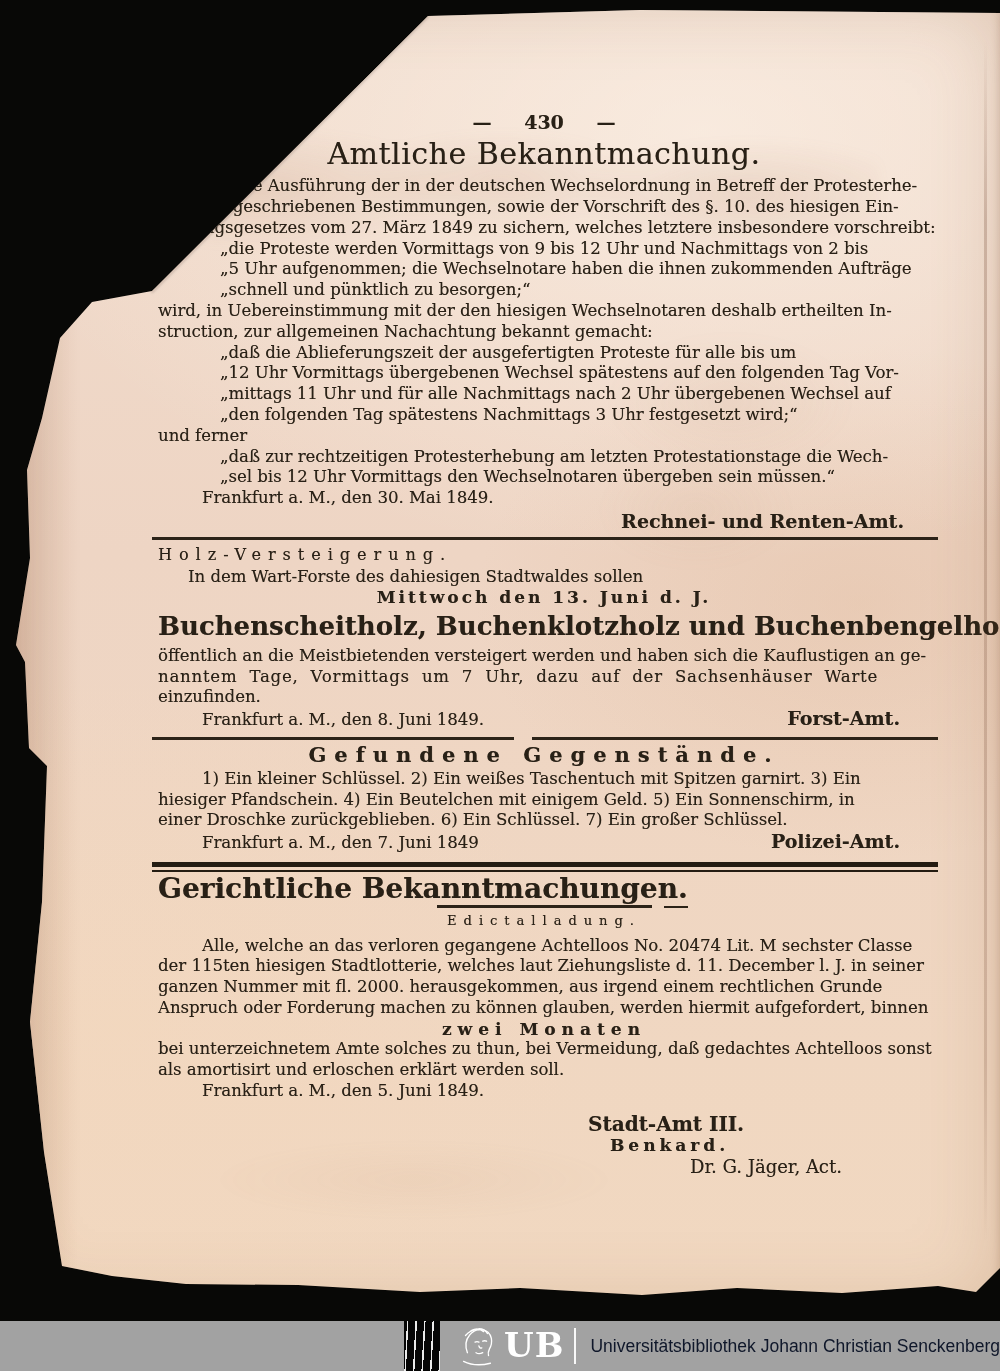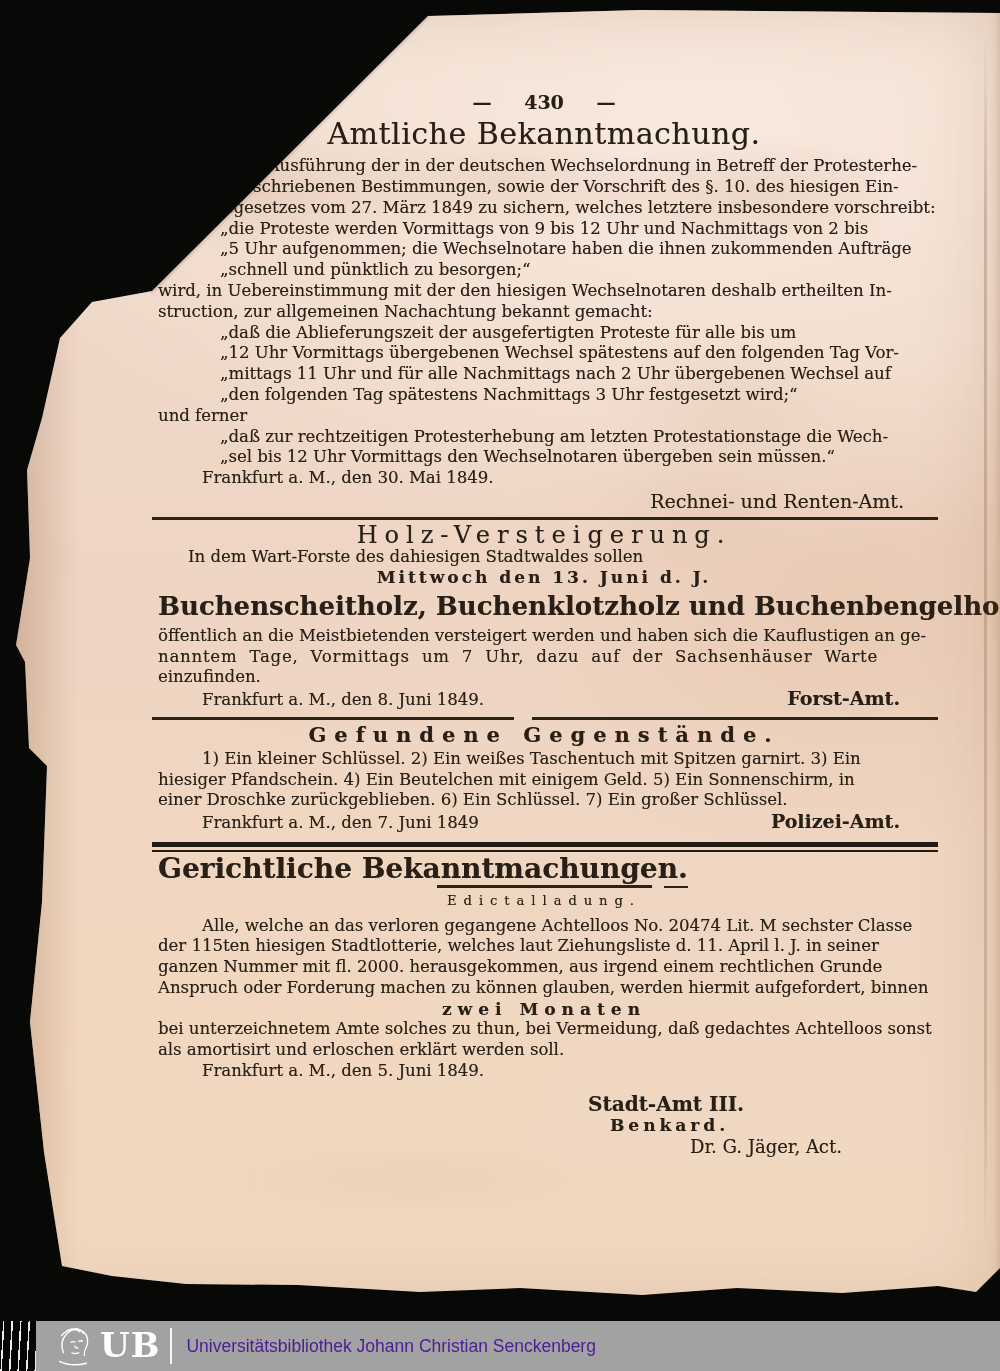--- a/index.html
+++ b/index.html
@@ -30,33 +30,33 @@
   .g3{left:190px;top:1135px;width:560px;height:90px;opacity:.3;background:
       radial-gradient(50% 60% at 40% 50%, rgba(170,118,88,.2), transparent 75%);}
   .edgeL{position:absolute;left:0;top:280px;bottom:40px;width:78px;pointer-events:none;
       background:linear-gradient(90deg, rgba(150,98,66,.30), rgba(150,98,66,0));}
   .crease{position:absolute;right:13px;top:40px;bottom:70px;width:3px;pointer-events:none;
       background:linear-gradient(180deg, transparent, rgba(120,80,60,.28) 15%, rgba(120,80,60,.22) 85%, transparent);}
   .fold{position:absolute;left:151px;top:292px;width:392px;height:3px;transform-origin:0 0;
       transform:rotate(-45deg);filter:blur(1px);pointer-events:none;
       background:linear-gradient(180deg, rgba(110,75,55,.45), rgba(255,255,255,.3));}
   
-  .content{position:absolute;left:158px;top:92px;width:772px;color:#282016;
+  .content{position:absolute;left:158px;top:112px;width:772px;color:#282016;
       font-size:16.5px;line-height:20.8px;
       text-shadow:.2px .3px .3px rgba(42,30,16,.45);}
   .l{white-space:nowrap;}
   .ind{padding-left:44px;}
   .ind-s{padding-left:30px;}
   .q{padding-left:62px;}
   .date{padding-left:44px;}
   .pagenum{text-align:center;font-weight:700;font-size:19px;word-spacing:26px;margin:0 0 4px;}
   .h-amtliche{font-size:30px;line-height:1.15;font-weight:400;text-align:center;margin:0 0 5px;letter-spacing:.5px;}
-  .sig-line{text-align:right;padding-right:26px;font-weight:400;font-size:19px;margin:2px 0;}
+  .sig-line{text-align:right;padding-right:26px;font-weight:700;font-size:19px;margin:2px 0;}
   .rule-full{border-top:3px solid #2c2318;margin:5px -8px 5px -6px;}
-  .h-sperr{text-align:center;letter-spacing:7px;font-size:24px;margin:3px 0 1px;}
+  .h-sperr{letter-spacing:7px;font-size:16px;margin:3px 0 1px;}
   .h-mittwoch{text-align:center;letter-spacing:3px;font-weight:700;font-size:17px;}
   .h-buchen{font-weight:700;font-size:26px;line-height:1.25;text-align:center;margin:2px 0 3px;white-space:nowrap;}
   .spread{word-spacing:6px;letter-spacing:.8px;}
   .row{display:flex;justify-content:space-between;align-items:baseline;text-align:center;}
   .row .sig{font-weight:700;font-size:19px;padding-right:30px;}
   .rule-split{display:flex;gap:18px;margin:6px -8px 4px -6px;}
   .rule-split i{border-top:3px solid #2c2318;display:block;}
   .rule-split i:first-child{flex:0 0 46%;}
   .rule-split i:last-child{flex:1;}
   .h-gefundene{text-align:center;letter-spacing:8px;font-size:21px;font-weight:700;margin:5px 0 3px;}
@@ -64,28 +64,28 @@
   .h-gerichtliche{font-weight:700;font-size:28px;text-align:left;margin:4px 0 2px;}
   .rule-short{width:215px;border-top:3px solid #2c2318;margin:5px auto 3px;position:relative;}
   .rule-short i{position:absolute;right:-36px;top:-2px;width:24px;border-top:2px solid #2c2318;display:block;}
   .h-edictal{text-align:center;letter-spacing:7px;font-size:13px;margin:2px 0 4px;}
   .h-zwei{text-align:center;letter-spacing:6px;font-weight:700;font-size:17px;}
   .m-sig1{margin-left:430px;font-weight:700;font-size:20px;margin-top:12px;}
   .m-sig2{margin-left:452px;font-weight:700;letter-spacing:4px;font-size:17px;}
   .m-sig3{margin-left:532px;font-size:18px;margin-top:2px;}
   
   .footer{position:absolute;left:0;right:0;bottom:0;height:50px;background:#a2a2a2;
-      display:flex;align-items:center;font-family:"Liberation Sans", sans-serif;}
+      display:flex;align-items:center;font-family:"Liberation Sans", sans-serif;justify-content:flex-end;}
   .stripes{width:36px;height:50px;flex:0 0 36px;background-color:#050505;
       background-image:repeating-linear-gradient(93deg, transparent 0 3px, rgba(255,255,255,.92) 3px 4.5px, transparent 4.5px 8.5px);}
   .goethe{margin-left:14px;flex:0 0 46px;}
   .ub{color:#fff;font-family:"DejaVu Serif", serif;font-weight:700;font-size:34px;
       letter-spacing:1px;margin:0 10px 2px 4px;}
   .fdiv{width:2px;height:36px;background:rgba(255,255,255,.92);margin-right:14px;}
-  .ftext{color:#4c1d95;font-size:17.5px;line-height:22px;}
+  .ftext{color:#0f172a;font-size:17.5px;line-height:22px;}
 </style>
 </head>
 <body>
 
 <div class="stage">
   <div class="paper">
     <div class="stain g1"></div>
     <div class="stain g2"></div>
     <div class="stain g3"></div>
     <div class="edgeL"></div>
@@ -143,21 +143,21 @@
       </div>
 
       <div class="rule-thick"></div>
 
       <div class="h-gerichtliche">Gerichtliche Bekanntmachungen.</div>
       <div class="rule-short">
           <i></i>
         </div>
       <div class="h-edictal">Edictalladung.</div>
       <div class="l ind">Alle, welche an das verloren gegangene Achtelloos No. 20474 Lit. M sechster Classe</div>
-      <div class="l">der 115ten hiesigen Stadtlotterie, welches laut Ziehungsliste d. 11. April l. J. in seiner</div>
+      <div class="l">der 115ten hiesigen Stadtlotterie, welches laut Ziehungsliste d. 11. December l. J. in seiner</div>
       <div class="l">ganzen Nummer mit fl. 2000. herausgekommen, aus irgend einem rechtlichen Grunde</div>
       <div class="l">Anspruch oder Forderung machen zu können glauben, werden hiermit aufgefordert, binnen</div>
       <div class="h-zwei">zwei Monaten</div>
       <div class="l">bei unterzeichnetem Amte solches zu thun, bei Vermeidung, daß gedachtes Achtelloos sonst</div>
       <div class="l">als amortisirt und erloschen erklärt werden soll.</div>
       <div class="l date">Frankfurt a. M., den 5. Juni 1849.</div>
       <div class="l m-sig1">Stadt-Amt III.</div>
       <div class="l m-sig2">Benkard.</div>
       <div class="l m-sig3">Dr. G. Jäger, Act.</div>
     </div>

